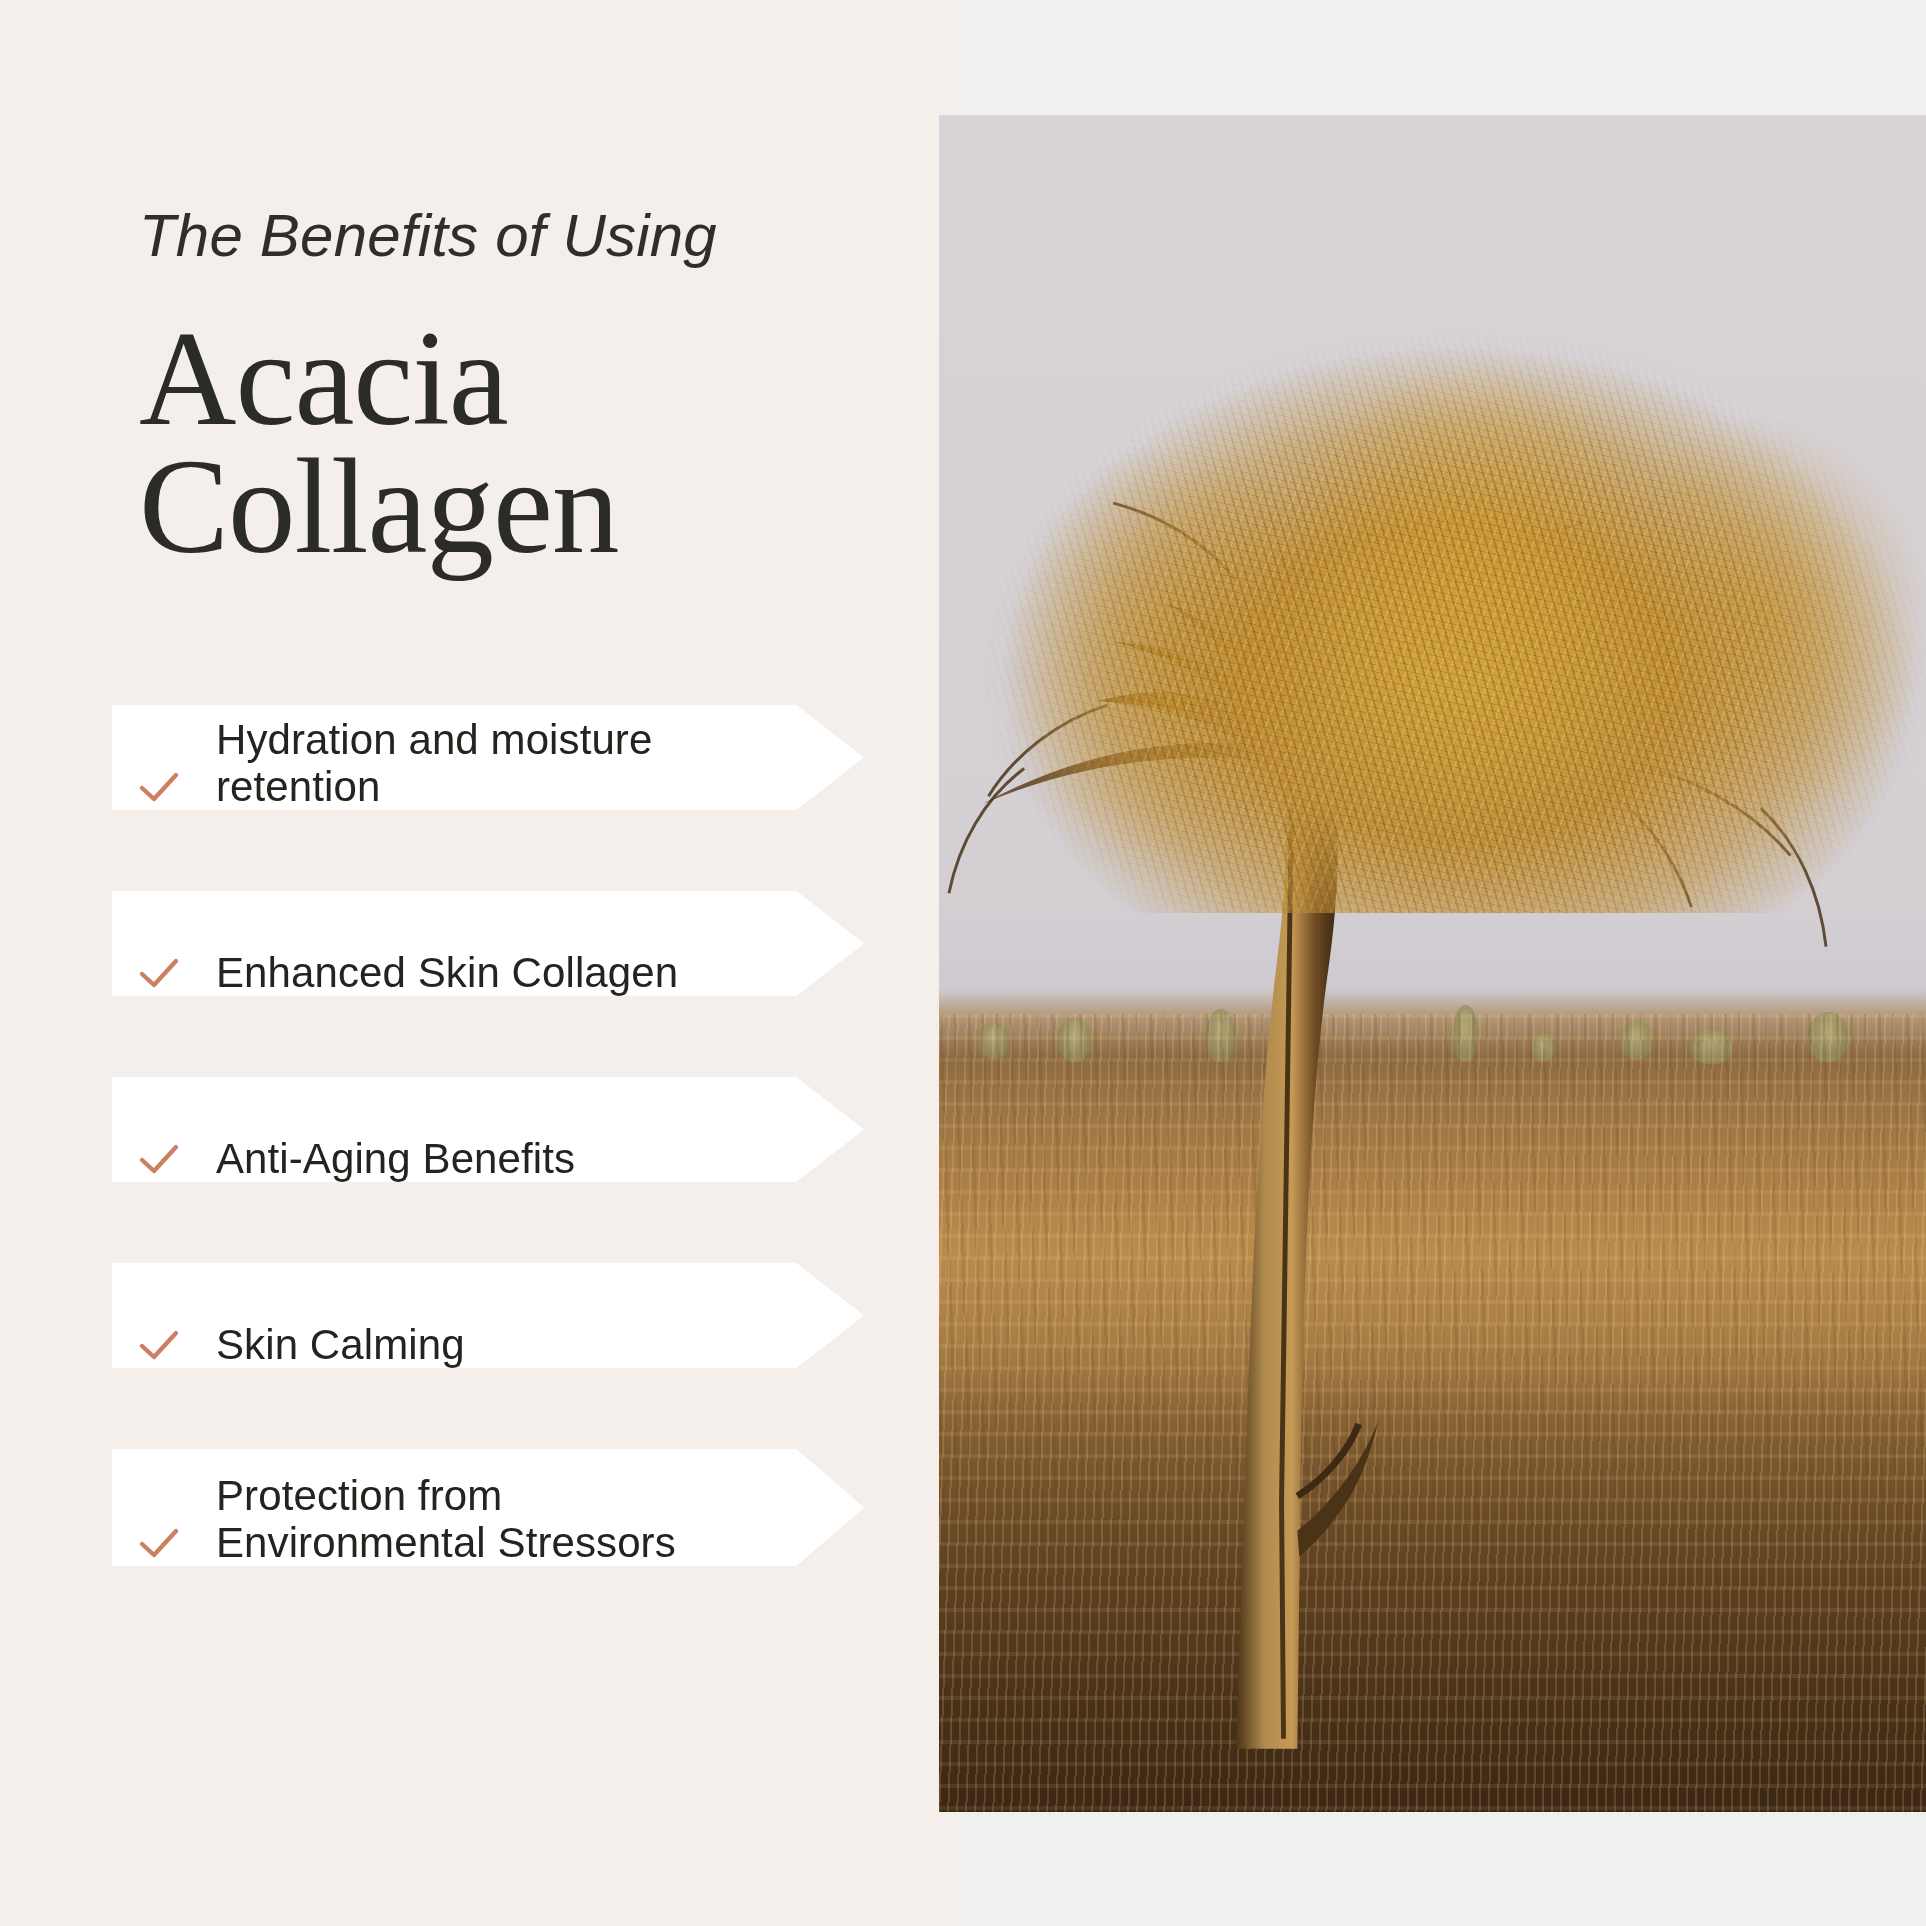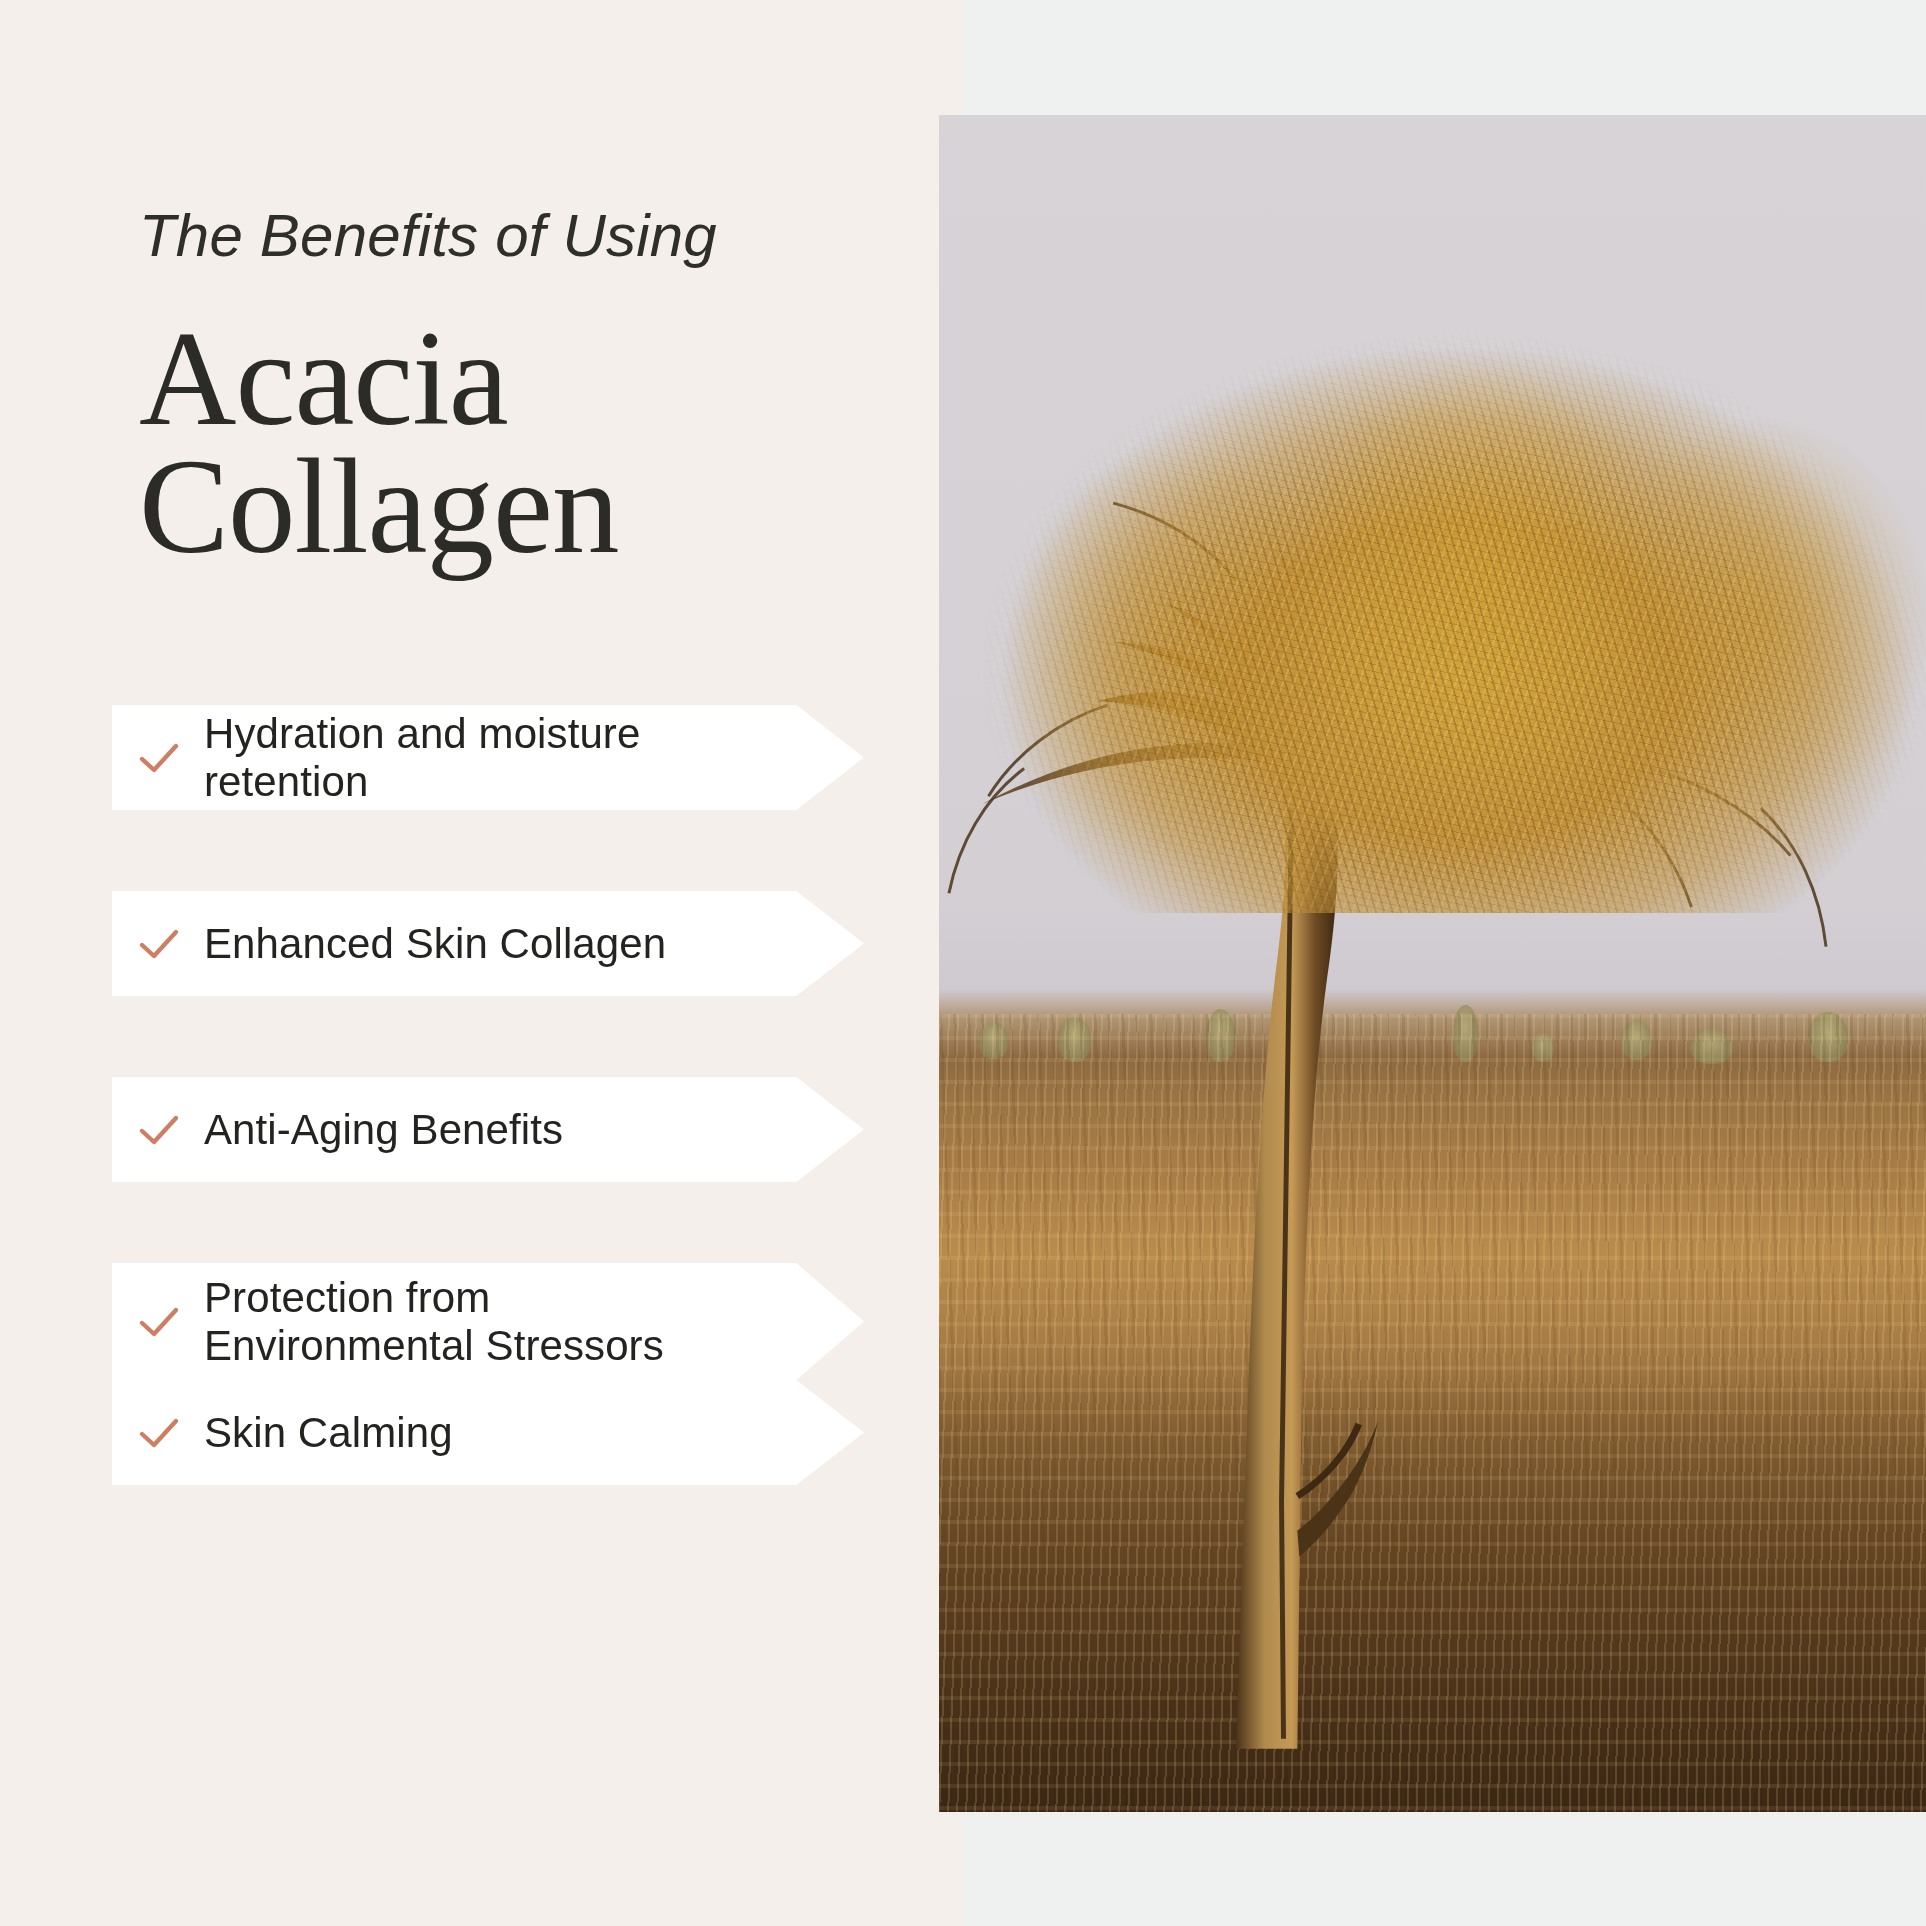--- a/index.html
+++ b/index.html
@@ -204,23 +204,24 @@
     left: 112px;
     top: 705px;
     width: 752px;
   }
   .benefit {
     position: relative;
     height: 105px;
     margin-bottom: 81px;
     background: #ffffff;
     display: flex;
-    align-items: center;
+    align-items: flex-end;
     -webkit-clip-path: polygon(0 0, 91% 0, 100% 50%, 91% 100%, 0 100%);
     clip-path: polygon(0 0, 91% 0, 100% 50%, 91% 100%, 0 100%);
+    gap: 12px;
   }
   .benefit.tall {
     height: 117px;
     margin-bottom: 0;
   }
   .check {
     flex: 0 0 auto;
     width: 46px;
     height: 46px;
     margin-left: 24px;
@@ -351,33 +352,33 @@
 
     <div class="benefit">
       <span class="check">
         <svg viewBox="0 0 46 46">
             <path d="M6 24 L18 35 L40 11" fill="none" stroke="#cc7f63" stroke-width="4.4" stroke-linecap="round" stroke-linejoin="round"></path>
           </svg>
       </span>
       <span class="benefit-label">Anti-Aging Benefits</span>
     </div>
 
+    <div class="benefit">
+      <span class="check">
+        <svg viewBox="0 0 46 46">
+            <path d="M6 24 L18 35 L40 11" fill="none" stroke="#cc7f63" stroke-width="4.4" stroke-linecap="round" stroke-linejoin="round"></path>
+          </svg>
+      </span>
+      <span class="benefit-label">Skin Calming</span>
+    </div>
+
     <div class="benefit tall">
       <span class="check">
         <svg viewBox="0 0 46 46">
             <path d="M6 24 L18 35 L40 11" fill="none" stroke="#cc7f63" stroke-width="4.4" stroke-linecap="round" stroke-linejoin="round"></path>
           </svg>
       </span>
       <span class="benefit-label">Protection from Environmental Stressors</span>
-    </div>
-
-    <div class="benefit">
-      <span class="check">
-        <svg viewBox="0 0 46 46">
-            <path d="M6 24 L18 35 L40 11" fill="none" stroke="#cc7f63" stroke-width="4.4" stroke-linecap="round" stroke-linejoin="round"></path>
-          </svg>
-      </span>
-      <span class="benefit-label">Skin Calming</span>
     </div>
 
   </div>
 </div>
 
 
 </body></html>

